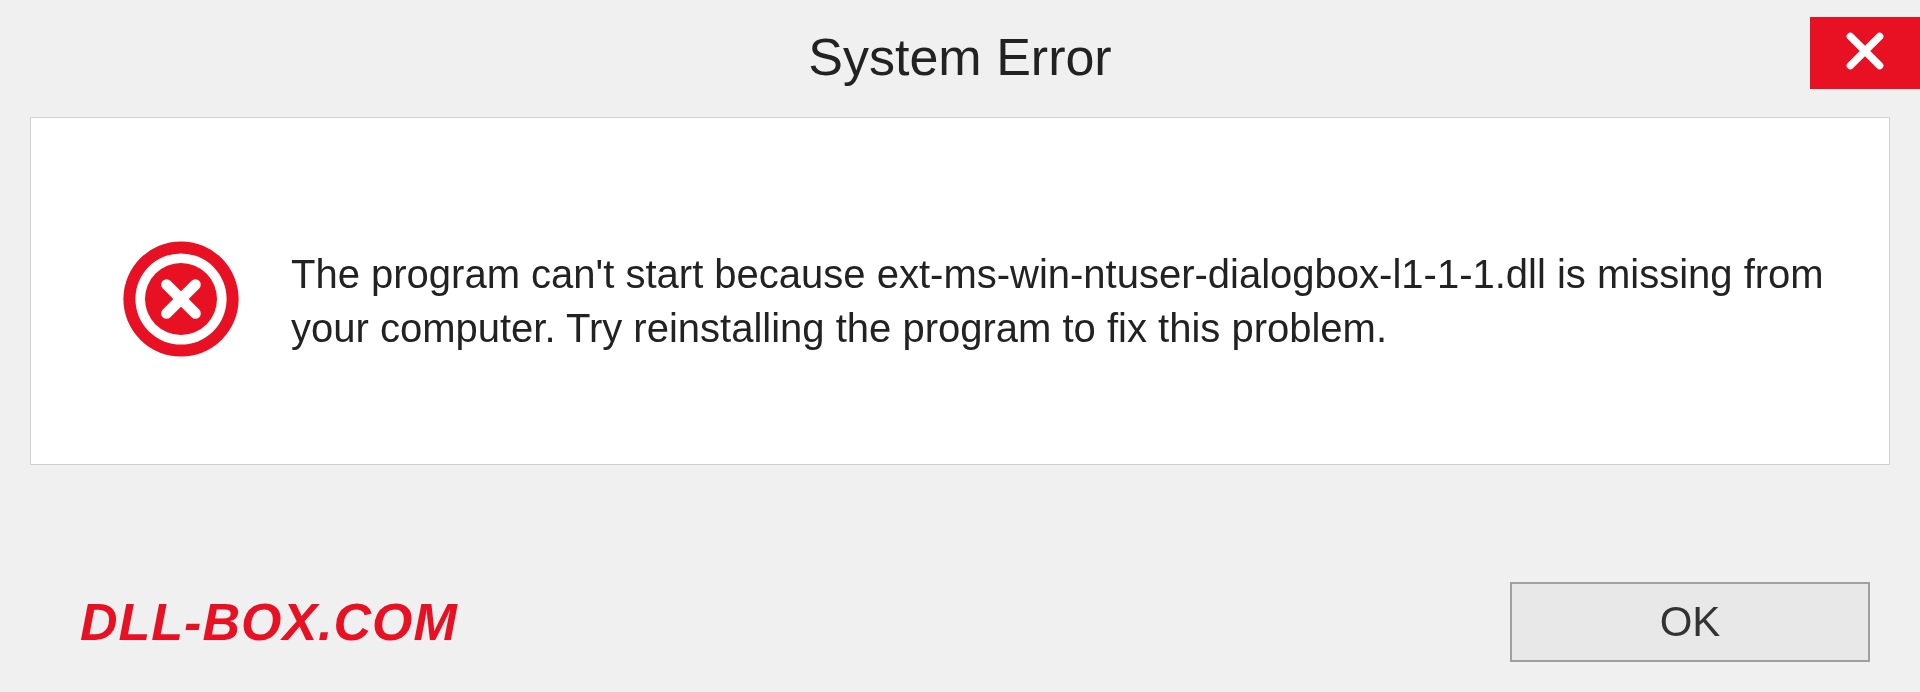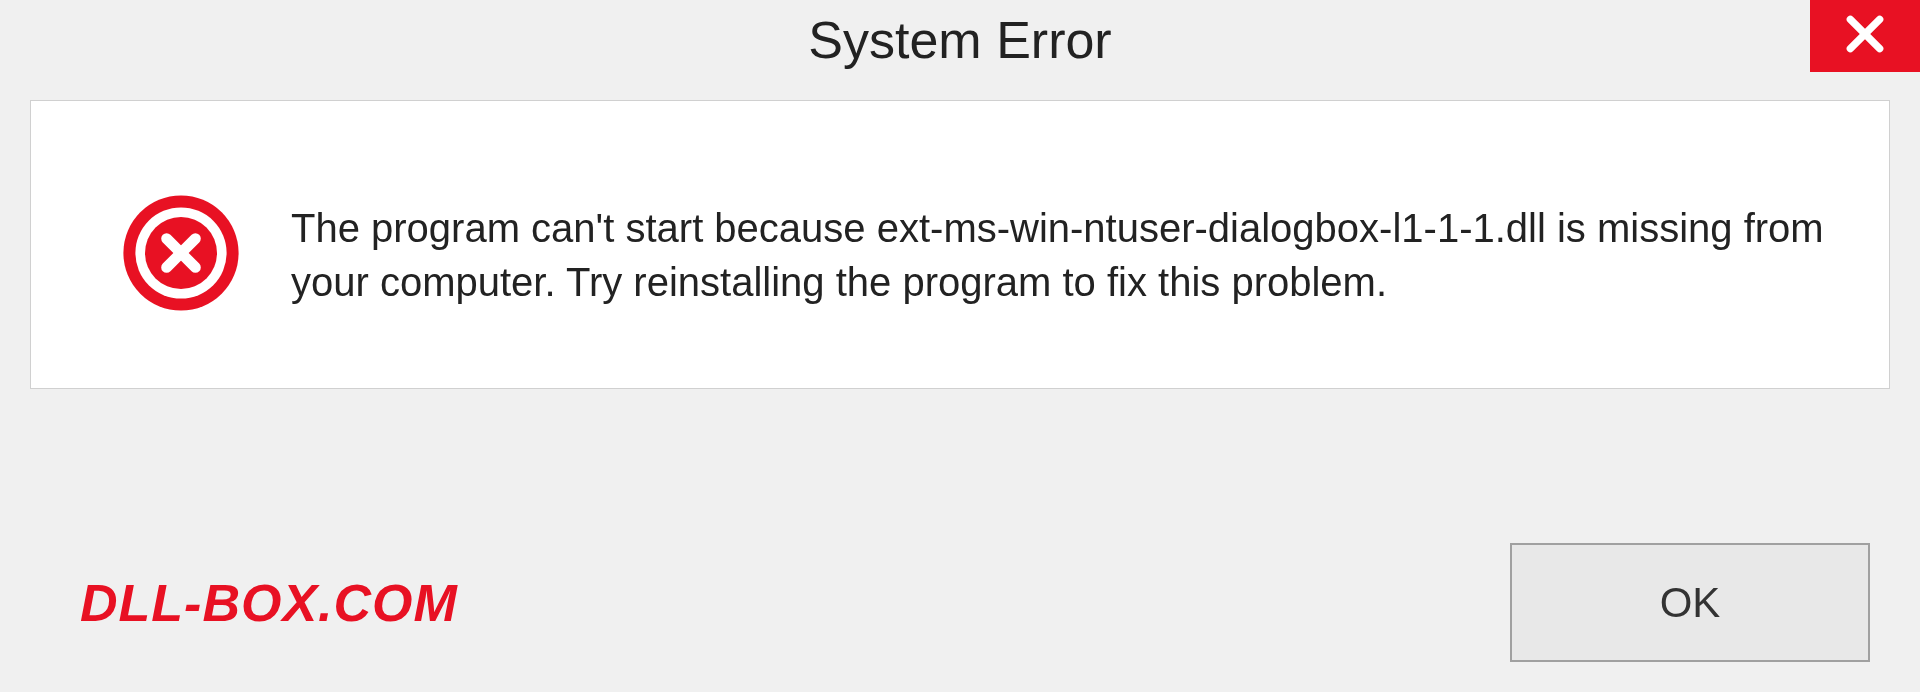--- a/index.html
+++ b/index.html
@@ -15,20 +15,21 @@
       position: relative;
       overflow: hidden;
     }
     .titlebar {
       display: flex;
       align-items: flex-start;
       justify-content: center;
       position: relative;
       height: 90px;
       padding-top: 10px;
+      margin-top: 17px;
     }
     .title {
       font-size: 52px;
       font-weight: 400;
       color: #222;
       text-align: center;
     }
     .close-btn {
       position: absolute;
       top: 0;
@@ -42,21 +43,21 @@
       cursor: pointer;
     }
     .close-btn svg {
       width: 44px;
       height: 44px;
     }
     .content-box {
       margin: 10px 30px 0 30px;
       background: #ffffff;
       border: 1px solid #d0d0d0;
-      height: 289px;
+      height: 348px;
       display: flex;
       align-items: center;
       padding: 60px 60px 40px 90px;
     }
     .error-icon {
       flex-shrink: 0;
       margin-right: 50px;
     }
     .error-icon svg {
       width: 120px;
@@ -79,21 +80,21 @@
     .brand {
       font-size: 52px;
       font-weight: 900;
       font-style: italic;
       color: #e81123;
       letter-spacing: 1px;
       margin-left: 50px;
     }
     .ok-btn {
       width: 360px;
-      height: 119px;
+      height: 80px;
       background: #e8e8e8;
       border: 2px solid #a0a0a0;
       font-size: 42px;
       color: #333;
       display: flex;
       align-items: center;
       justify-content: center;
       cursor: pointer;
       margin-right: 20px;
     }

